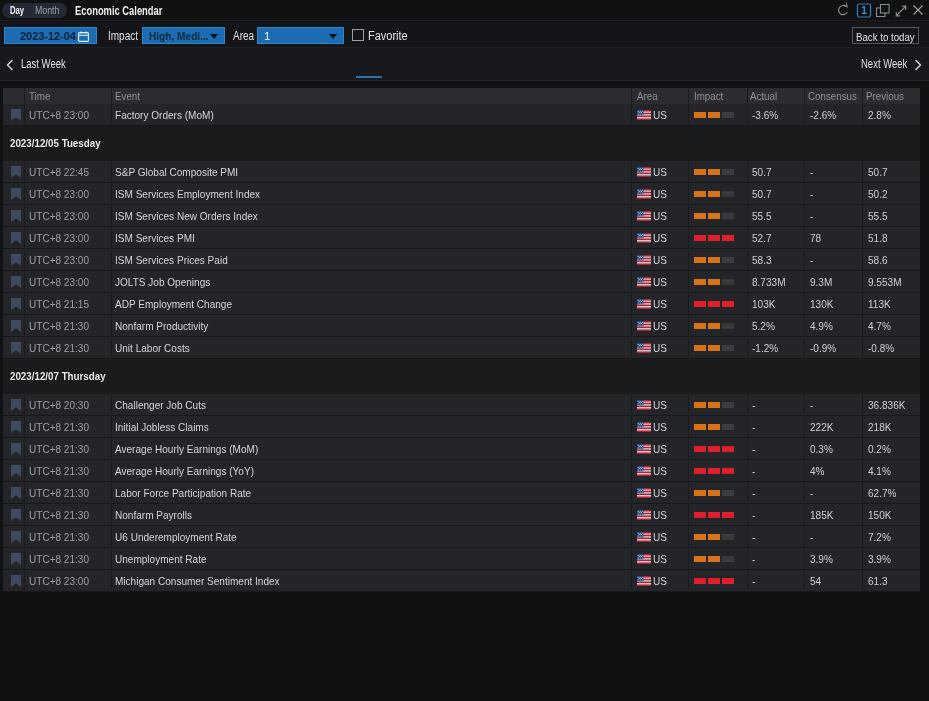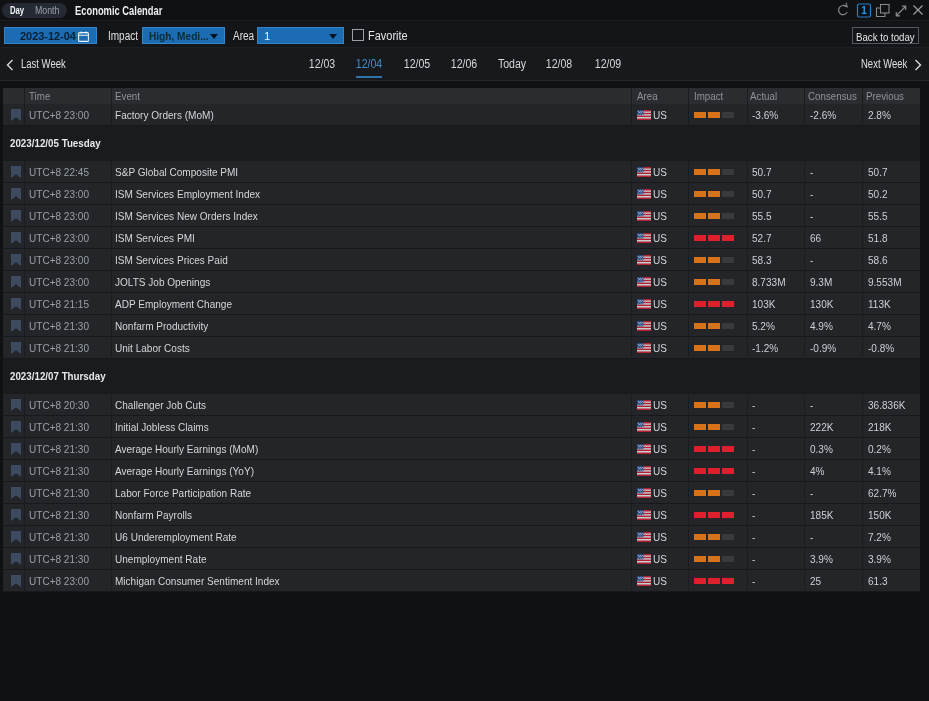--- a/index.html
+++ b/index.html
@@ -92,29 +92,20 @@
     <span id="favlbl">Favorite</span>
   <div id="backbtn">
       <span>Back to today</span>
     </div>
 </div>
 <div id="weeknav">
   <svg width="8" height="12" viewBox="0 0 8 12" style="position:absolute;left:6px;top:11px">
       <path d="M6.5 1 L1.5 6 L6.5 11" stroke="#d6d9dc" stroke-width="1.4" fill="none"></path>
     </svg>
   <span id="lastweek">Last Week</span>
-  <div class="days">
-      <span style="position:absolute;left:322px;top:0;width:60px;text-align:center;transform:translateX(-50%) scaleX(0.88)">12/03</span>
-      <span class="cur" style="position:absolute;left:369px;top:0;width:60px;text-align:center;transform:translateX(-50%) scaleX(0.88)">12/04</span>
-      <span style="position:absolute;left:417px;top:0;width:60px;text-align:center;transform:translateX(-50%) scaleX(0.88)">12/05</span>
-      <span style="position:absolute;left:464px;top:0;width:60px;text-align:center;transform:translateX(-50%) scaleX(0.88)">12/06</span>
-      <span style="position:absolute;left:512px;top:0;width:60px;text-align:center;transform:translateX(-50%) scaleX(0.88)">Today</span>
-      <span style="position:absolute;left:559px;top:0;width:60px;text-align:center;transform:translateX(-50%) scaleX(0.88)">12/08</span>
-      <span style="position:absolute;left:608px;top:0;width:60px;text-align:center;transform:translateX(-50%) scaleX(0.88)">12/09</span>
-    </div>
   <div id="underline"></div>
   <span id="nextweek">Next Week</span>
   <svg width="8" height="12" viewBox="0 0 8 12" style="position:absolute;left:914px;top:11px">
       <path d="M1.5 1 L6.5 6 L1.5 11" stroke="#d6d9dc" stroke-width="1.4" fill="none"></path>
     </svg>
 </div>
 <div id="table">
 <div id="thead">
       <span style="left:26px">Time</span>
       <span style="left:112px">Event</span>
@@ -310,21 +301,21 @@
           <circle cx="1.2" cy="4" r=".5"></circle>
           <circle cx="3.2" cy="4" r=".5"></circle>
           <circle cx="5.2" cy="4" r=".5"></circle>
         </g>
       </svg>
       <span class="us" style="left:650px">US</span>
       <i style="position:absolute;left:691px;top:8px;width:12px;height:6px;background:#e01f2d"></i>
       <i style="position:absolute;left:705px;top:8px;width:12px;height:6px;background:#e01f2d"></i>
       <i style="position:absolute;left:719px;top:8px;width:12px;height:6px;background:#e01f2d"></i>
       <span class="vl" style="left:749px">52.7</span>
-      <span class="vl" style="left:807px">66</span>
+      <span class="vl" style="left:807px">78</span>
       <span class="vl" style="left:865px">51.8</span>
       <i style="position:absolute;left:21px;top:0;width:1px;height:22px;background:#1a1c1f"></i>
       <i style="position:absolute;left:108px;top:0;width:1px;height:22px;background:#1a1c1f"></i>
       <i style="position:absolute;left:628px;top:0;width:1px;height:22px;background:#1a1c1f"></i>
       <i style="position:absolute;left:685px;top:0;width:1px;height:22px;background:#1a1c1f"></i>
       <i style="position:absolute;left:744px;top:0;width:1px;height:22px;background:#1a1c1f"></i>
       <i style="position:absolute;left:801px;top:0;width:1px;height:22px;background:#1a1c1f"></i>
       <i style="position:absolute;left:859px;top:0;width:1px;height:22px;background:#1a1c1f"></i>
     </div>
 <div class="row">
@@ -857,21 +848,21 @@
           <circle cx="1.2" cy="4" r=".5"></circle>
           <circle cx="3.2" cy="4" r=".5"></circle>
           <circle cx="5.2" cy="4" r=".5"></circle>
         </g>
       </svg>
       <span class="us" style="left:650px">US</span>
       <i style="position:absolute;left:691px;top:8px;width:12px;height:6px;background:#e01f2d"></i>
       <i style="position:absolute;left:705px;top:8px;width:12px;height:6px;background:#e01f2d"></i>
       <i style="position:absolute;left:719px;top:8px;width:12px;height:6px;background:#e01f2d"></i>
       <span class="vl" style="left:749px">-</span>
-      <span class="vl" style="left:807px">25</span>
+      <span class="vl" style="left:807px">54</span>
       <span class="vl" style="left:865px">61.3</span>
       <i style="position:absolute;left:21px;top:0;width:1px;height:22px;background:#1a1c1f"></i>
       <i style="position:absolute;left:108px;top:0;width:1px;height:22px;background:#1a1c1f"></i>
       <i style="position:absolute;left:628px;top:0;width:1px;height:22px;background:#1a1c1f"></i>
       <i style="position:absolute;left:685px;top:0;width:1px;height:22px;background:#1a1c1f"></i>
       <i style="position:absolute;left:744px;top:0;width:1px;height:22px;background:#1a1c1f"></i>
       <i style="position:absolute;left:801px;top:0;width:1px;height:22px;background:#1a1c1f"></i>
       <i style="position:absolute;left:859px;top:0;width:1px;height:22px;background:#1a1c1f"></i>
     </div>
 </div>

